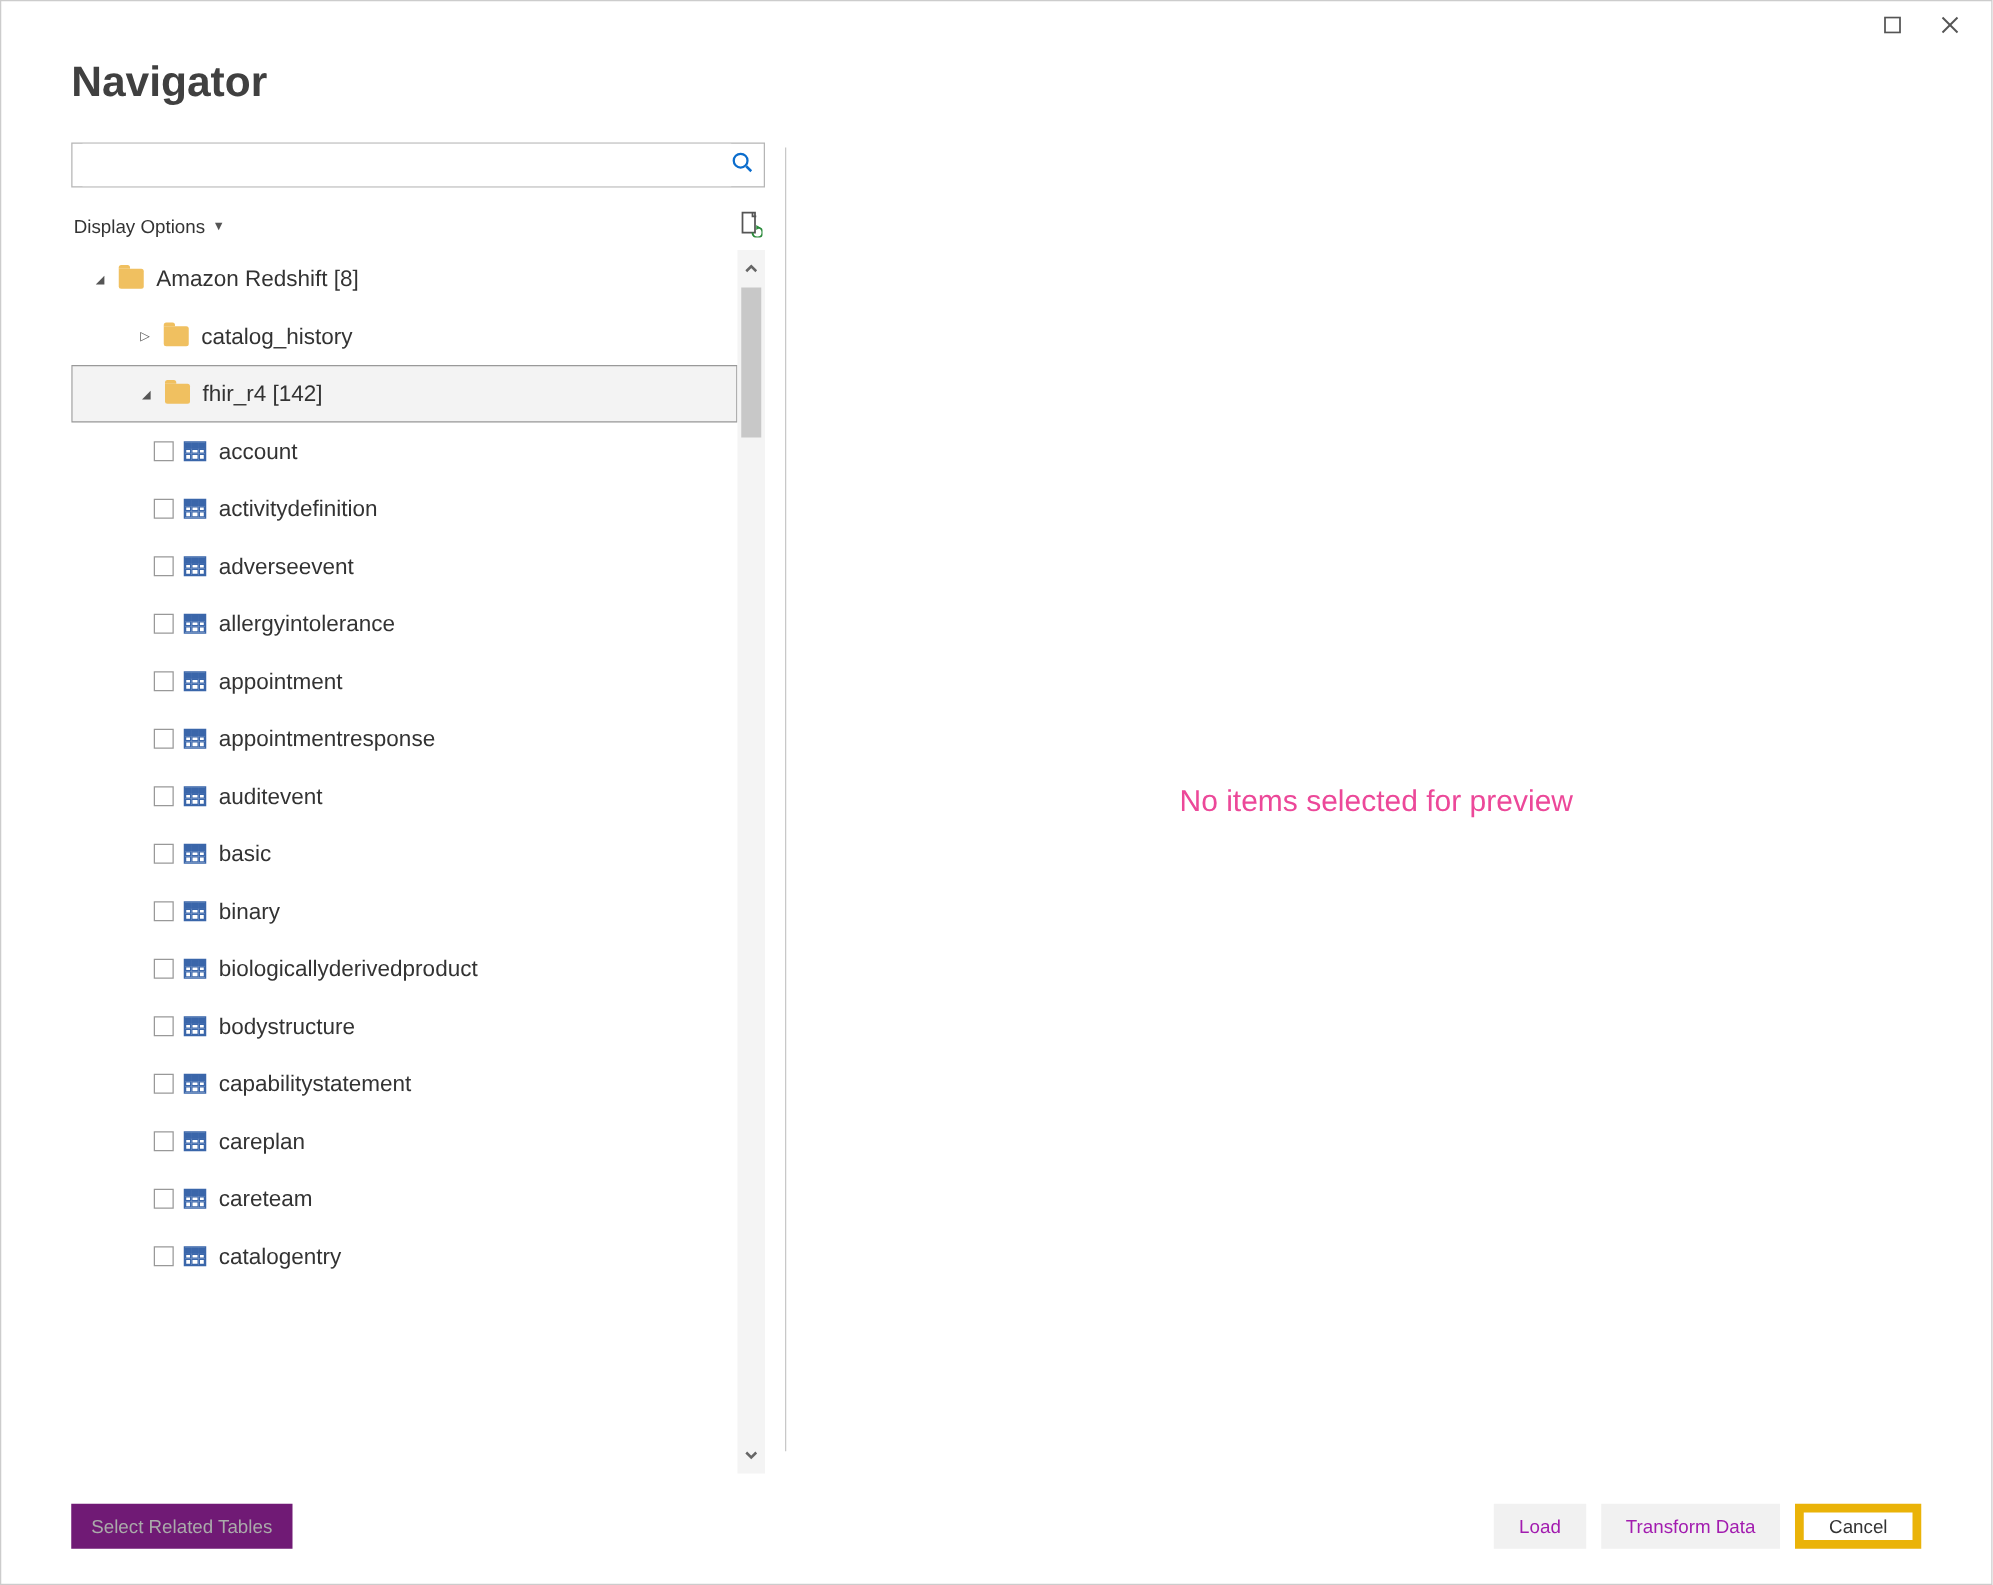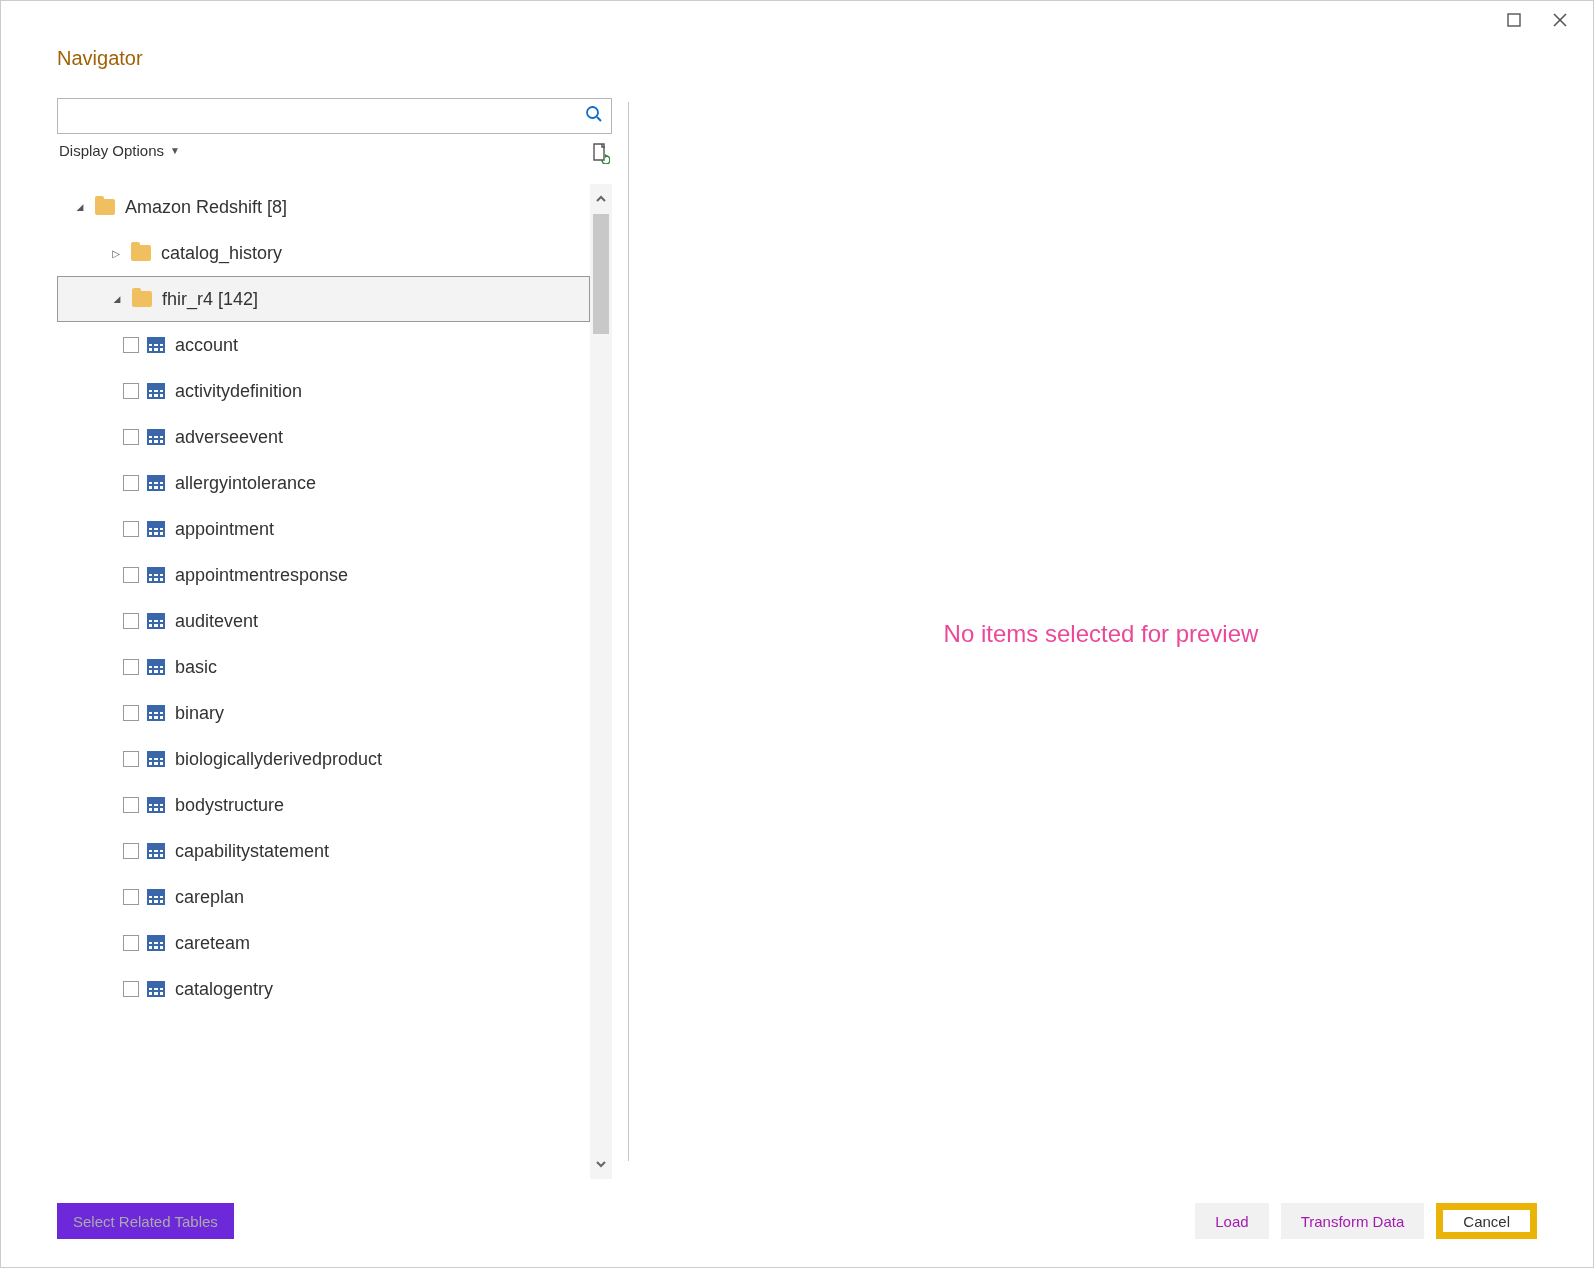--- a/index.html
+++ b/index.html
@@ -35,23 +35,23 @@
     align-items: center;
     justify-content: center;
     color: #555;
     font-size: 14px;
   }
   .win-btn svg { width: 14px; height: 14px; }
   .header {
     padding: 8px 56px 18px 56px;
   }
   .header h1 {
-    font-size: 20px;
-    font-weight: 400;
-    color: #a16207;
+    font-size: 34px;
+    font-weight: 700;
+    color: #404040;
   }
   .body {
     flex: 1;
     display: flex;
     padding: 0 56px 0 56px;
     min-height: 0;
   }
   .left-panel {
     width: 555px;
     display: flex;
@@ -72,21 +72,21 @@
     outline: none;
     font-size: 15px;
     height: 100%;
   }
   .search-wrap .search-icon {
     color: #0b6dcd;
     font-size: 17px;
   }
   .options-row {
     display: flex;
-    align-items: flex-start;
+    align-items: flex-end;
     justify-content: space-between;
     height: 44px;
     padding: 8px 2px 4px 2px;
   }
   .display-options {
     display: flex;
     align-items: center;
     font-size: 15px;
     color: #333;
     cursor: pointer;
@@ -246,21 +246,21 @@
     cursor: default;
   }
   .footer .btn.outline {
     border: 7px solid #eab308;
     color: #333;
     background: #fff;
     min-width: 100px;
   }
   .footer .spacer { flex: 1; }
   .footer .related {
-    background: #6d28d9;
+    background: #701a75;
     color: #aaa;
     height: 36px;
     padding: 0 16px;
     font-size: 15px;
     display: flex;
     align-items: center;
   }
 </style>
 </head>
 <body>

